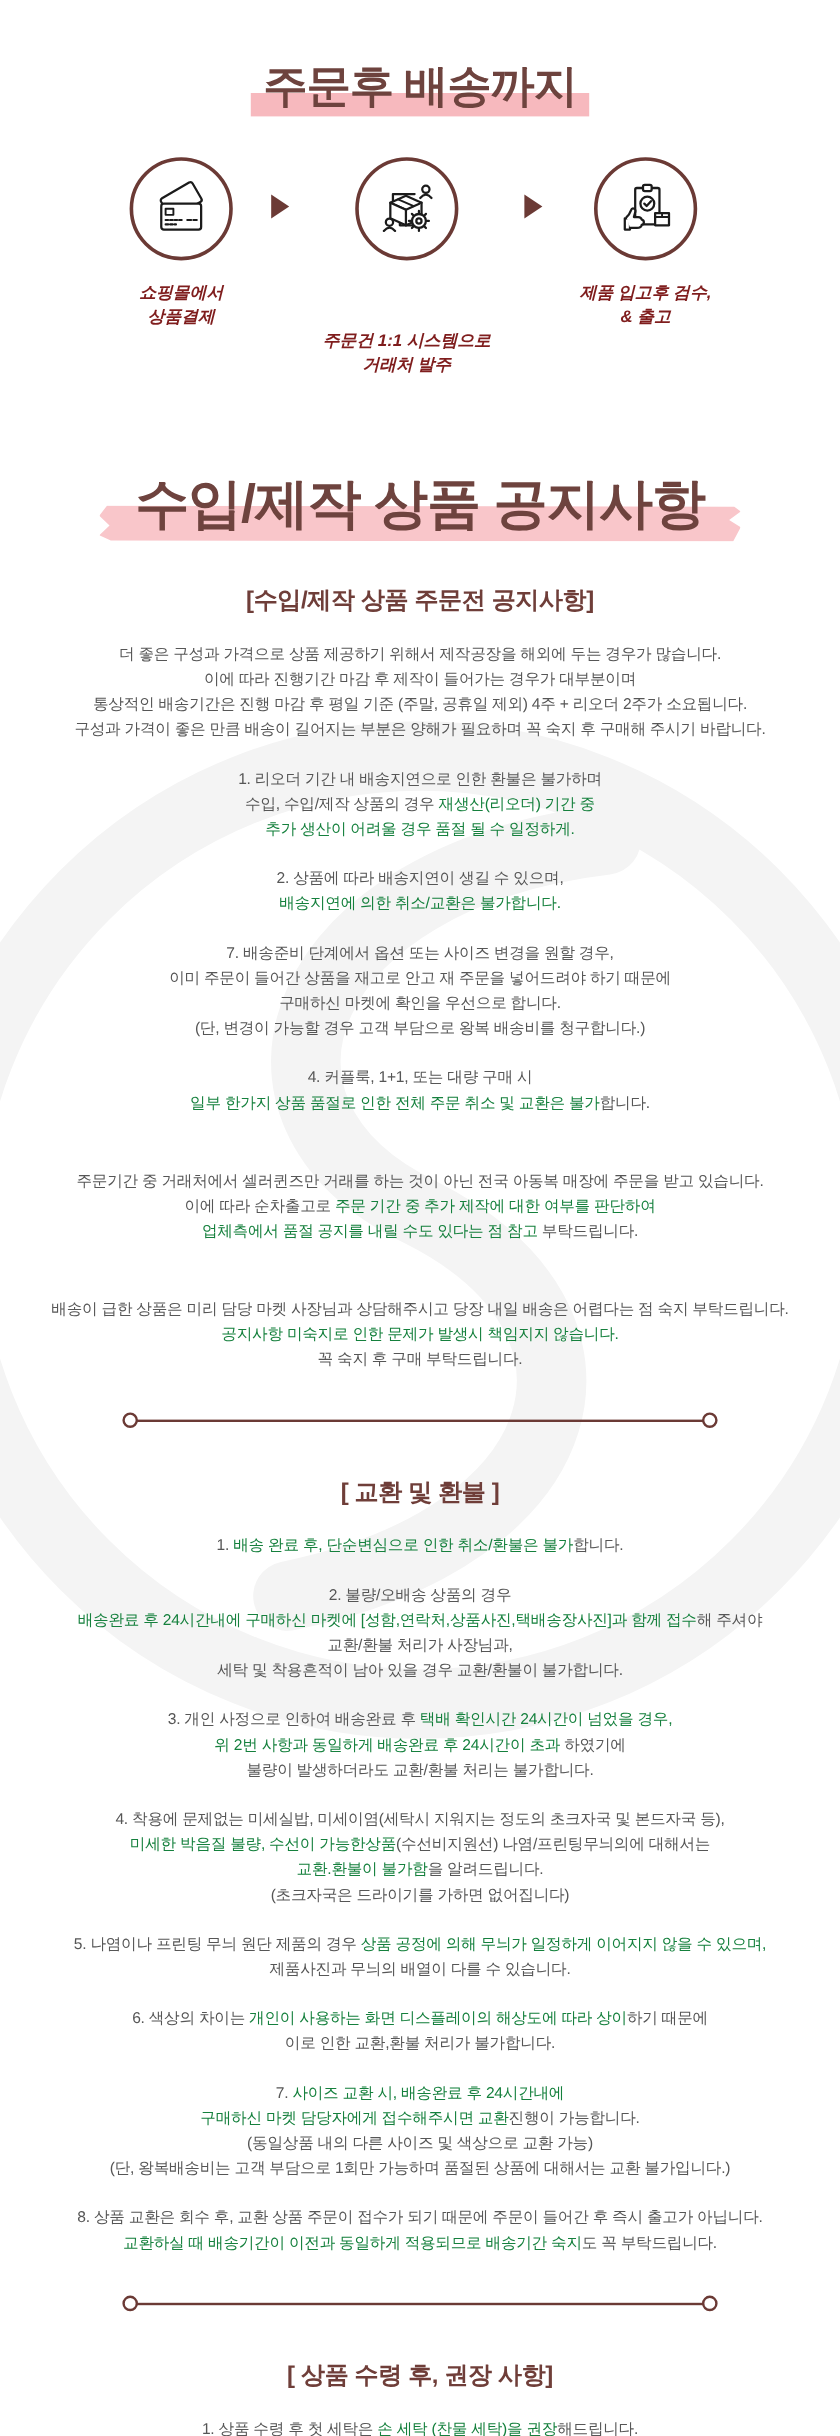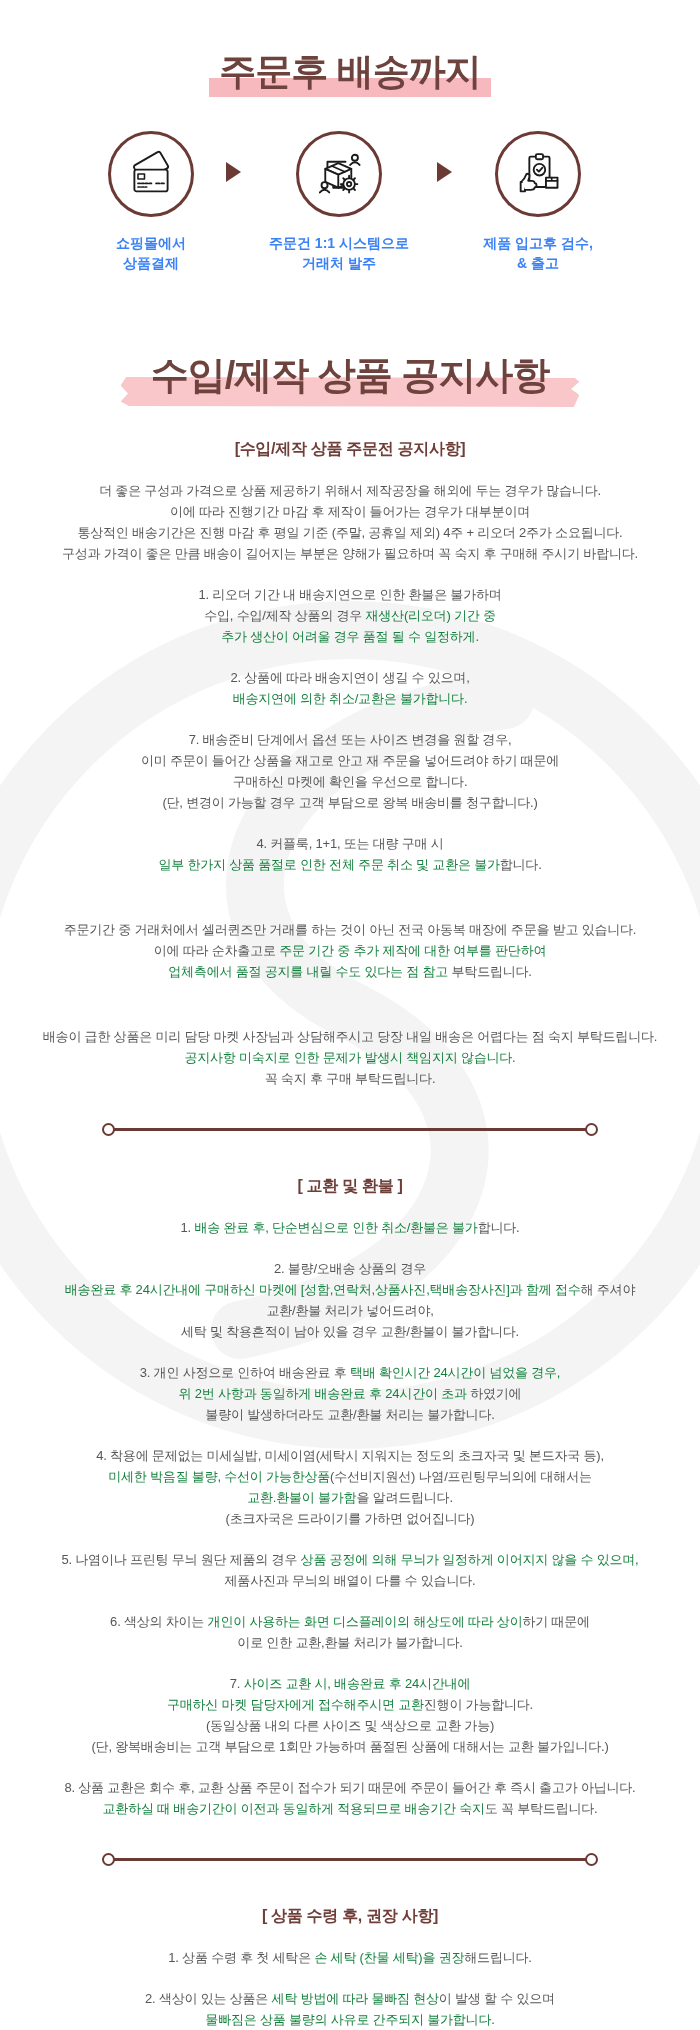--- a/index.html
+++ b/index.html
@@ -10,40 +10,40 @@
 
   
   h1.title1{margin:0;padding-top:52px;text-align:center;font-size:37px;line-height:1.1;
     font-weight:800;letter-spacing:-1px;color:#6e433e;}
   h1.title1 .hl{background:linear-gradient(to top,#f7b9be 42%,rgba(255,255,255,0) 42%);
     padding:0 10px 5px;}
 
   
   .process{display:flex;justify-content:center;align-items:flex-start;margin-top:38px;}
   .step{display:flex;flex-direction:column;align-items:center;}
-  .step.s1{width:150px;} .step.s2{width:196px;} .step.s3{width:172px;}
+  .step.s1{width:150px;} .step.s2{width:196px;gap:40px;} .step.s3{width:172px;}
   .circle{width:80px;height:80px;border:3px solid #6b3a35;border-radius:50%;
     display:flex;align-items:center;justify-content:center;background:#fff;}
   .circle svg{width:52px;height:52px;}
-  .step-label{margin-top:16px;font-size:14px;font-weight:700;color:#3b82f6;
-    text-align:center;line-height:1.45;white-space:pre-line;}
+  .step-label{margin-top:16px;font-size:14px;font-weight:700;color:#7f1d1d;
+    text-align:center;line-height:1.45;white-space:pre-line;font-style:italic;}
   .arrow{width:0;height:0;border-top:10px solid transparent;border-bottom:10px solid transparent;
     border-left:15px solid #6b3a35;margin-top:31px;}
 
   
-  h2.title2{margin:80px 0 0;text-align:center;font-size:38px;line-height:1.2;
+  h2.title2{margin:80px 0 0;text-align:center;font-size:45px;line-height:1.2;
     font-weight:800;letter-spacing:-1px;color:#6e433e;}
   .tape-wrap{position:relative;display:inline-block;padding:0 4px;}
   .tape-wrap .t2{position:relative;z-index:1;}
   .tape{position:absolute;left:-26px;right:-26px;top:52%;height:30px;background:#f9c6ca;z-index:0;
     clip-path:polygon(1.2% 0,99% 3%,100% 16%,98.2% 40%,100% 60%,98.8% 100%,1.8% 97%,0 82%,1.6% 55%,0 28%);}
 
   
   #sections{padding:0 18px 60px;text-align:center;color:#565656;}
-  #sections h3{margin:40px 0 0;font-size:16px;font-weight:700;color:#6f3e39;letter-spacing:-.3px;}
+  #sections h3{margin:40px 0 0;font-size:20px;font-weight:700;color:#6f3e39;letter-spacing:-.3px;}
   #sections p.block{margin:20px 0 0;font-size:13px;line-height:21px;letter-spacing:-.2px;}
   #sections p.block.gap-xl{margin-top:44px;}
   .red{color:#15803d;font-weight:400;}
   .divider{display:flex;align-items:center;width:496px;margin:34px auto 0;}
   .divider .dot{width:9px;height:9px;border:2px solid #6b3a35;border-radius:50%;background:#fff;flex:0 0 auto;}
   .divider .rule{flex:1;height:2.5px;background:#6b3a35;margin:0 -1px;}
 
   .ico{fill:none;stroke:#1b1b1b;stroke-width:2.6;stroke-linejoin:round;stroke-linecap:round;}
 </style>
 </head>
@@ -137,21 +137,21 @@
         <p class="block"><span>4. 커플룩, 1+1, 또는 대량 구매 시</span><br><span class="red">일부 한가지 상품 품절로 인한 전체 주문 취소 및 교환은 불가</span><span>합니다.</span></p>
         <p class="block gap-xl"><span>주문기간 중 거래처에서 셀러퀸즈만 거래를 하는 것이 아닌 전국 아동복 매장에 주문을 받고 있습니다.</span><br><span>이에 따라 순차출고로 </span><span class="red">주문 기간 중 추가 제작에 대한 여부를 판단하여</span><br><span class="red">업체측에서 품절 공지를 내릴 수도 있다는 점 참고</span><span> 부탁드립니다.</span></p>
         <p class="block gap-xl"><span>배송이 급한 상품은 미리 담당 마켓 사장님과 상담해주시고 당장 내일 배송은 어렵다는 점 숙지 부탁드립니다.</span><br><span class="red">공지사항 미숙지로 인한 문제가 발생시 책임지지 않습니다.</span><br><span>꼭 숙지 후 구매 부탁드립니다.</span></p>
         <div class="divider">
           <span class="dot"></span>
           <span class="rule"></span>
           <span class="dot"></span>
         </div>
         <h3>[ 교환 및 환불 ]</h3>
         <p class="block"><span>1. </span><span class="red">배송 완료 후, 단순변심으로 인한 취소/환불은 불가</span><span>합니다.</span></p>
-        <p class="block"><span>2. 불량/오배송 상품의 경우</span><br><span class="red">배송완료 후 24시간내에 구매하신 마켓에 [성함,연락처,상품사진,택배송장사진]과 함께 접수</span><span>해 주셔야</span><br><span>교환/환불 처리가 넣어드려야,</span><br><span>세탁 및 착용흔적이 남아 있을 경우 교환/환불이 불가합니다.</span></p>
+        <p class="block"><span>2. 불량/오배송 상품의 경우</span><br><span class="red">배송완료 후 24시간내에 구매하신 마켓에 [성함,연락처,상품사진,택배송장사진]과 함께 접수</span><span>해 주셔야</span><br><span>교환/환불 처리가 사장님과,</span><br><span>세탁 및 착용흔적이 남아 있을 경우 교환/환불이 불가합니다.</span></p>
         <p class="block"><span>3. 개인 사정으로 인하여 배송완료 후 </span><span class="red">택배 확인시간 24시간이 넘었을 경우,</span><br><span class="red">위 2번 사항과 동일하게 배송완료 후 24시간이 초과</span><span> 하였기에</span><br><span>불량이 발생하더라도 교환/환불 처리는 불가합니다.</span></p>
         <p class="block"><span>4. 착용에 문제없는 미세실밥, 미세이염(세탁시 지워지는 정도의 초크자국 및 본드자국 등),</span><br><span class="red">미세한 박음질 불량, 수선이 가능한상품</span><span>(수선비지원선) 나염/프린팅무늬의에 대해서는</span><br><span class="red">교환.환불이 불가함</span><span>을 알려드립니다.</span><br><span>(초크자국은 드라이기를 가하면 없어집니다)</span></p>
         <p class="block"><span>5. 나염이나 프린팅 무늬 원단 제품의 경우 </span><span class="red">상품 공정에 의해 무늬가 일정하게 이어지지 않을 수 있으며,</span><br><span>제품사진과 무늬의 배열이 다를 수 있습니다.</span></p>
         <p class="block"><span>6. 색상의 차이는 </span><span class="red">개인이 사용하는 화면 디스플레이의 해상도에 따라 상이</span><span>하기 때문에</span><br><span>이로 인한 교환,환불 처리가 불가합니다.</span></p>
         <p class="block"><span>7. </span><span class="red">사이즈 교환 시, 배송완료 후 24시간내에</span><br><span class="red">구매하신 마켓 담당자에게 접수해주시면 교환</span><span>진행이 가능합니다.</span><br><span>(동일상품 내의 다른 사이즈 및 색상으로 교환 가능)</span><br><span>(단, 왕복배송비는 고객 부담으로 1회만 가능하며 품절된 상품에 대해서는 교환 불가입니다.)</span></p>
         <p class="block"><span>8. 상품 교환은 회수 후, 교환 상품 주문이 접수가 되기 때문에 주문이 들어간 후 즉시 출고가 아닙니다.</span><br><span class="red">교환하실 때 배송기간이 이전과 동일하게 적용되므로 배송기간 숙지</span><span>도 꼭 부탁드립니다.</span></p>
         <div class="divider">
           <span class="dot"></span>
           <span class="rule"></span>
           <span class="dot"></span>

